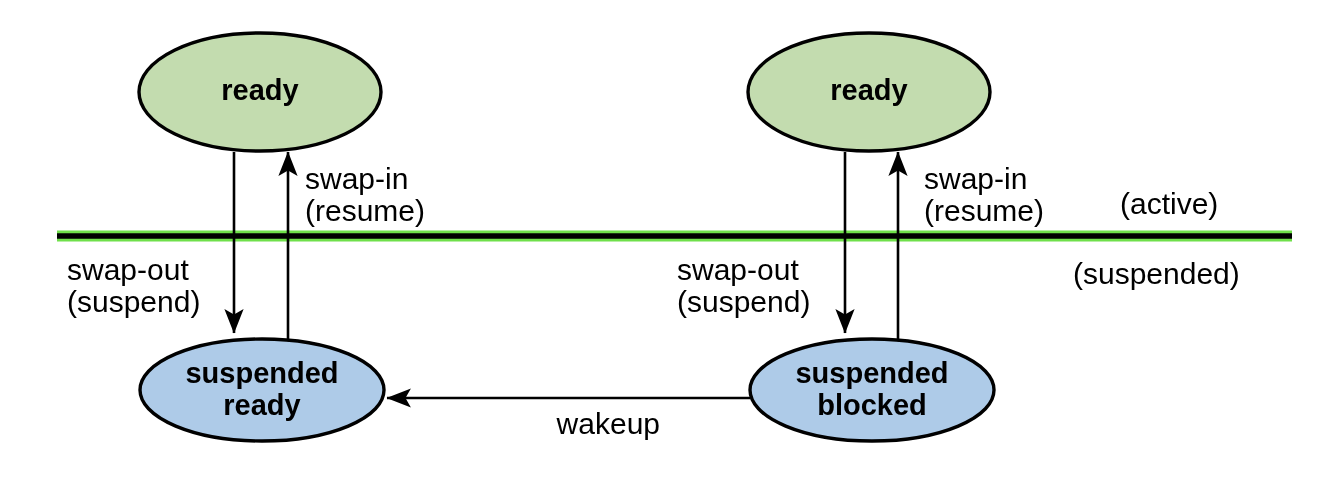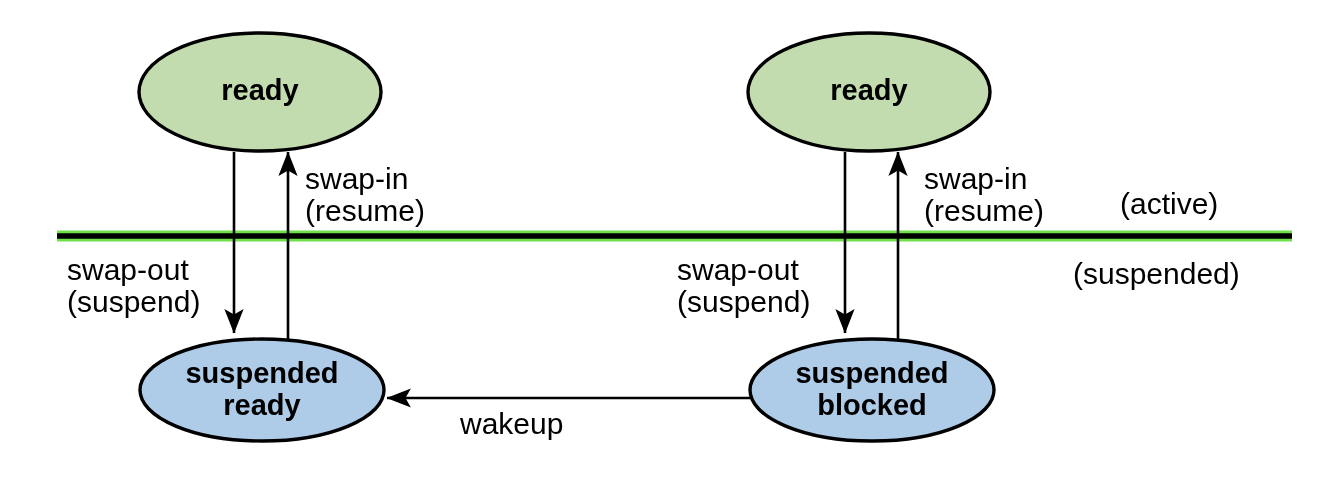--- a/index.html
+++ b/index.html
@@ -33,21 +33,21 @@
     pointer-events: none;
   }
   .edge-label {
     position: absolute;
     font-size: 30px;
     color: #000000;
     line-height: 1.08;
     white-space: pre-line;
   }
   .edge-label.left-align  { text-align: left; }
-  .edge-label.center-align{ text-align: left; }
+  .edge-label.center-align{ text-align: right; }
 </style>
 </head>
 <body>
 
 <div id="canvas">
 
   <svg id="diagram-svg" viewBox="0 0 1334 500" xmlns="http://www.w3.org/2000/svg">
     <defs>
       <marker id="arrowhead" markerWidth="11" markerHeight="11" refX="9.2" refY="4" orient="auto" markerUnits="strokeWidth">
         <path d="M0,0.3 L9.4,4 L0,7.7 L2.1,4 Z" fill="#000000"></path>

